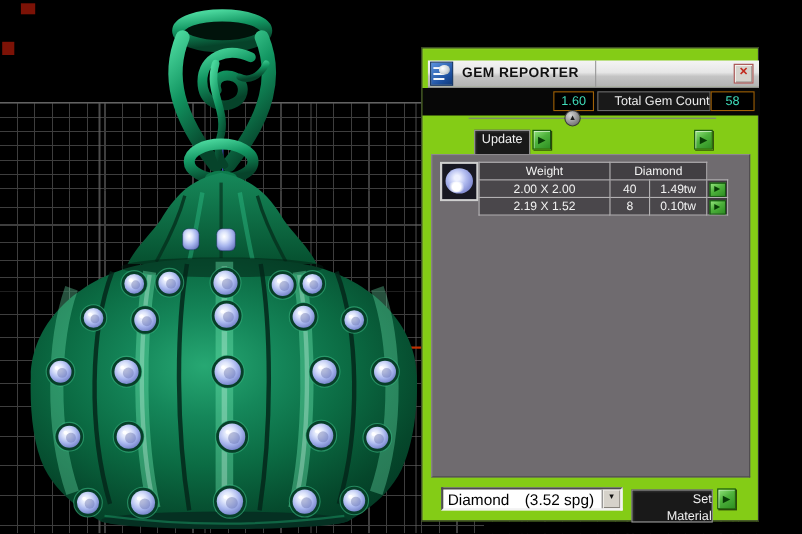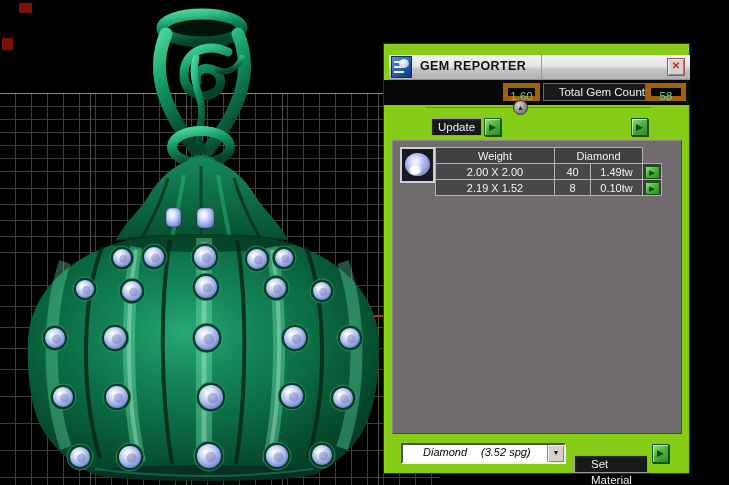--- a/index.html
+++ b/index.html
@@ -47,36 +47,36 @@
          background:radial-gradient(circle at 35% 35%,#ffffff,#cfd6da 55%,#8b979e);}
   #title-text{position:absolute;left:31px;top:4px;font-size:12.5px;font-weight:bold;color:#101010;letter-spacing:.4px;}
   .title-sep{position:absolute;left:152px;top:0;width:1px;height:24px;background:#979797;}
   #close-btn{position:absolute;right:5px;top:3px;width:16px;height:16px;background:#d6d3cd;
          border:1px solid #a85050;color:#c22a1e;font-size:10px;font-weight:bold;line-height:14px;text-align:center;
          box-shadow:inset 1px 1px 0 #f4f2ee,inset -1px -1px 0 #8f8c86;cursor:default;}
 
   .totals-strip{position:absolute;left:0;top:36px;width:307px;height:25px;background:#070707;}
   .tot-label{position:absolute;top:39px;height:18px;background:#191919;border:1px solid #6b6b6b;
          color:#ececec;font-size:11.5px;line-height:16px;padding-left:4px;box-sizing:border-box;}
-  .tot-value{position:absolute;top:39px;height:18px;background:#000;border:5px solid #a16207;
+  .tot-value{position:absolute;top:39px;height:18px;background:#000;border:1px solid #a16207;
          color:#3fdcba;font-size:11.5px;line-height:16px;text-align:center;box-sizing:border-box;}
   .tlA{left:9px;width:110px;} .tvA{left:119px;width:37px;}
   .tlB{left:159px;width:103px;text-align:right;} .tvB{left:262px;width:40px;}
 
   .divider-line{position:absolute;left:42px;top:63px;width:225px;height:1px;background:#7d7d7d;}
   .collapse-knob{position:absolute;left:129px;top:56px;width:15px;height:15px;border-radius:50%;
          background:radial-gradient(circle at 35% 30%,#d6d6d6,#8a8a8a 60%,#5e5e5e);border:1px solid #3a3a3a;
          box-sizing:border-box;text-align:center;color:#1c1c1c;font-size:7px;line-height:13px;}
 
-  .dark-btn{position:absolute;height:18px;background:#191919;border:1px solid #9a9a9a;
+  .dark-btn{position:absolute;height:30px;background:#191919;border:1px solid #9a9a9a;
          color:#f0f0f0;font-size:11.5px;line-height:16px;box-sizing:border-box;
          box-shadow:inset 1px 1px 2px rgba(255,255,255,.12);cursor:default;}
   #btn-update{left:47px;top:74px;width:51px;text-align:center;}
   #btn-save{left:138px;top:74px;width:98px;padding-left:6px;}
-  #btn-setmat{left:190px;top:411px;width:74px;text-align:left;padding-left:16px;}
+  #btn-setmat{left:190px;top:401px;width:74px;text-align:right;padding-left:16px;}
 
   .go-btn{position:absolute;background:linear-gradient(145deg,#94e47e 0%,#4eb23c 45%,#2e8f22 100%);
          border:1px solid #155511;box-sizing:border-box;
          box-shadow:inset 1px 1px 0 rgba(255,255,255,.55),1px 1px 0 rgba(0,0,0,.65);
          color:#083d06;font-size:9px;line-height:16px;text-align:center;cursor:default;}
   #go-update{left:100px;top:74px;width:17px;height:18px;}
   #go-save{left:247px;top:74px;width:17px;height:18px;}
   #go-setmat{left:268px;top:400px;width:17px;height:19px;}
 
   #table-wrap{position:absolute;left:8px;top:96px;width:290px;height:294px;background:#6f6b6f;
@@ -94,21 +94,21 @@
          height:15px;padding:0;}
   #gem-table .hdr{background:#423f43;}
   #gem-table .cell{background:#4a474b;}
   .col-size{width:118px;} .col-count{width:35px;} .col-wt{width:51px;} .col-btn{width:18px;background:#3d3a3d;}
   .row-go{display:inline-block;width:15px;height:13px;margin-top:1px;
          background:linear-gradient(145deg,#94e47e 0%,#4eb23c 45%,#2e8f22 100%);
          border:1px solid #155511;box-sizing:border-box;color:#083d06;font-size:7px;line-height:11px;}
 
   #dropdown{position:absolute;left:17px;top:399px;width:165px;height:21px;background:#fff;
          border:2px solid;border-color:#4c4c4c #f2f2f2 #f2f2f2 #4c4c4c;box-sizing:border-box;}
-  #dropdown .txt{position:absolute;left:20px;top:1px;font-size:11px;color:#000;font-style:italic;}
+  #dropdown .txt{position:absolute;left:4px;top:1px;font-size:14px;color:#000;}
   #dropdown .txt .dens{margin-left:14px;}
   #dd-btn{position:absolute;right:0;top:0;width:17px;height:17px;background:#d6d2ca;
          border-left:1px solid #8a8a8a;box-shadow:inset 1px 1px 0 #f4f2ee,inset -1px -1px 0 #87837c;
          text-align:center;font-size:7px;line-height:16px;color:#111;box-sizing:border-box;}
 </style>
 </head>
 <body>
 
 <div id="root">
 

